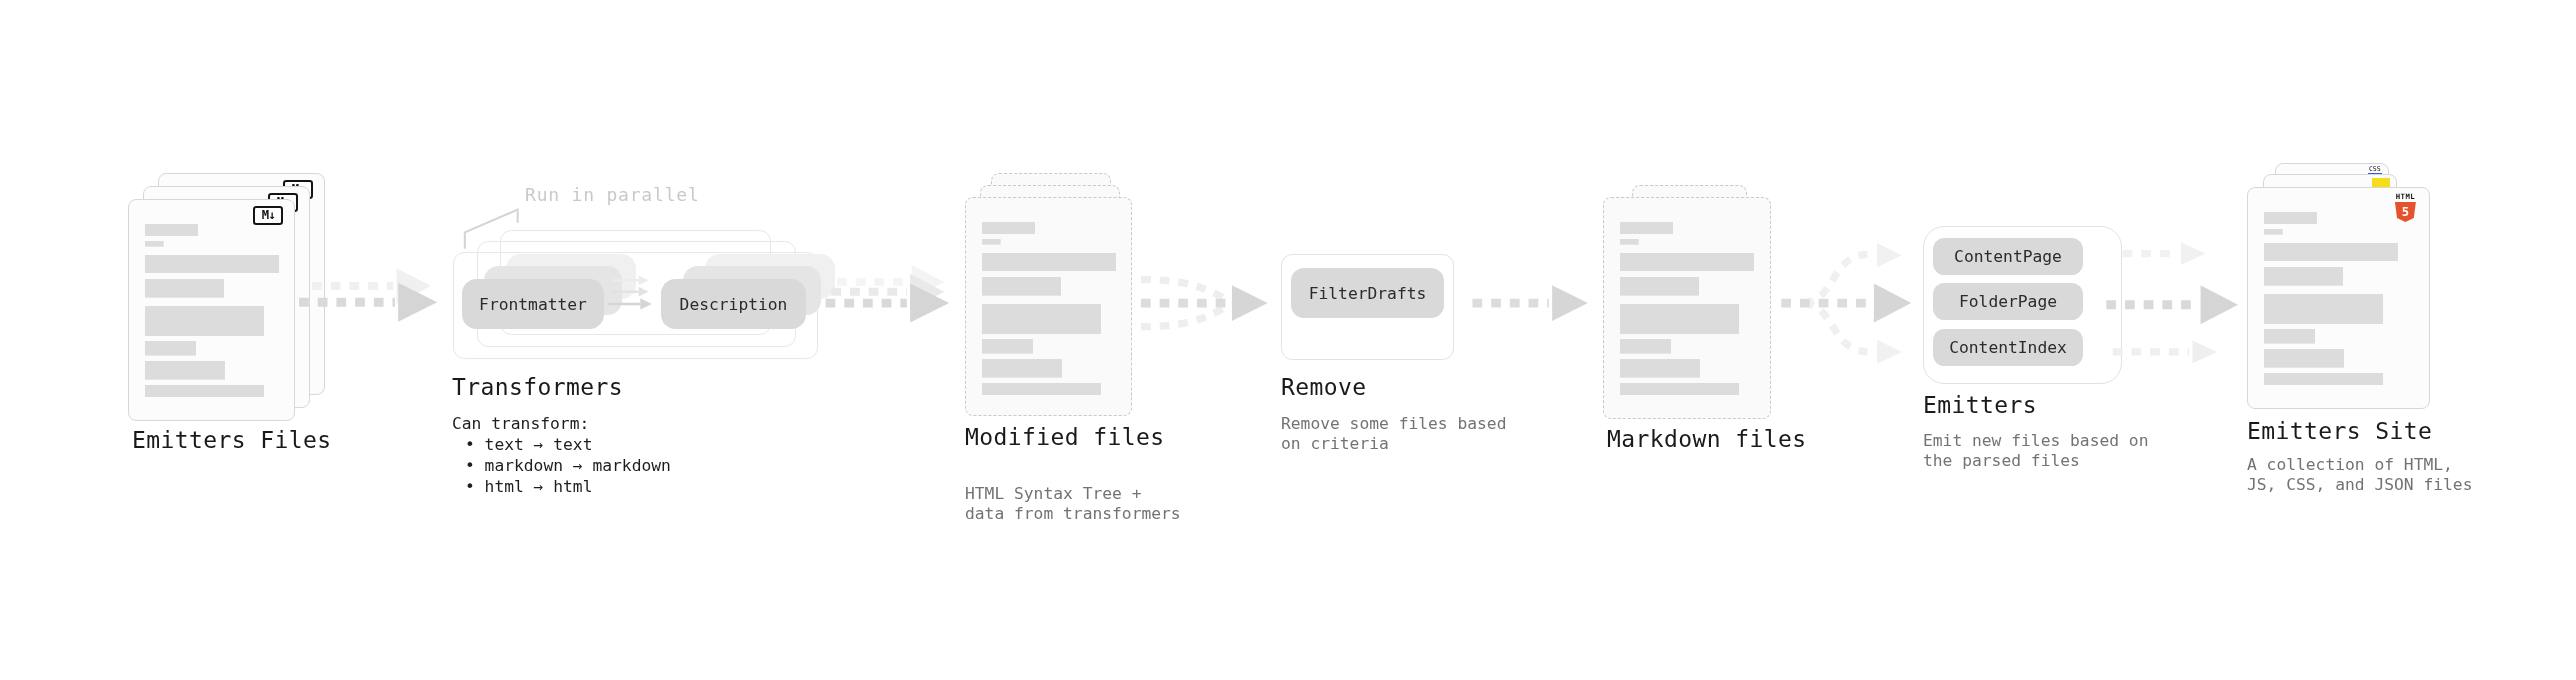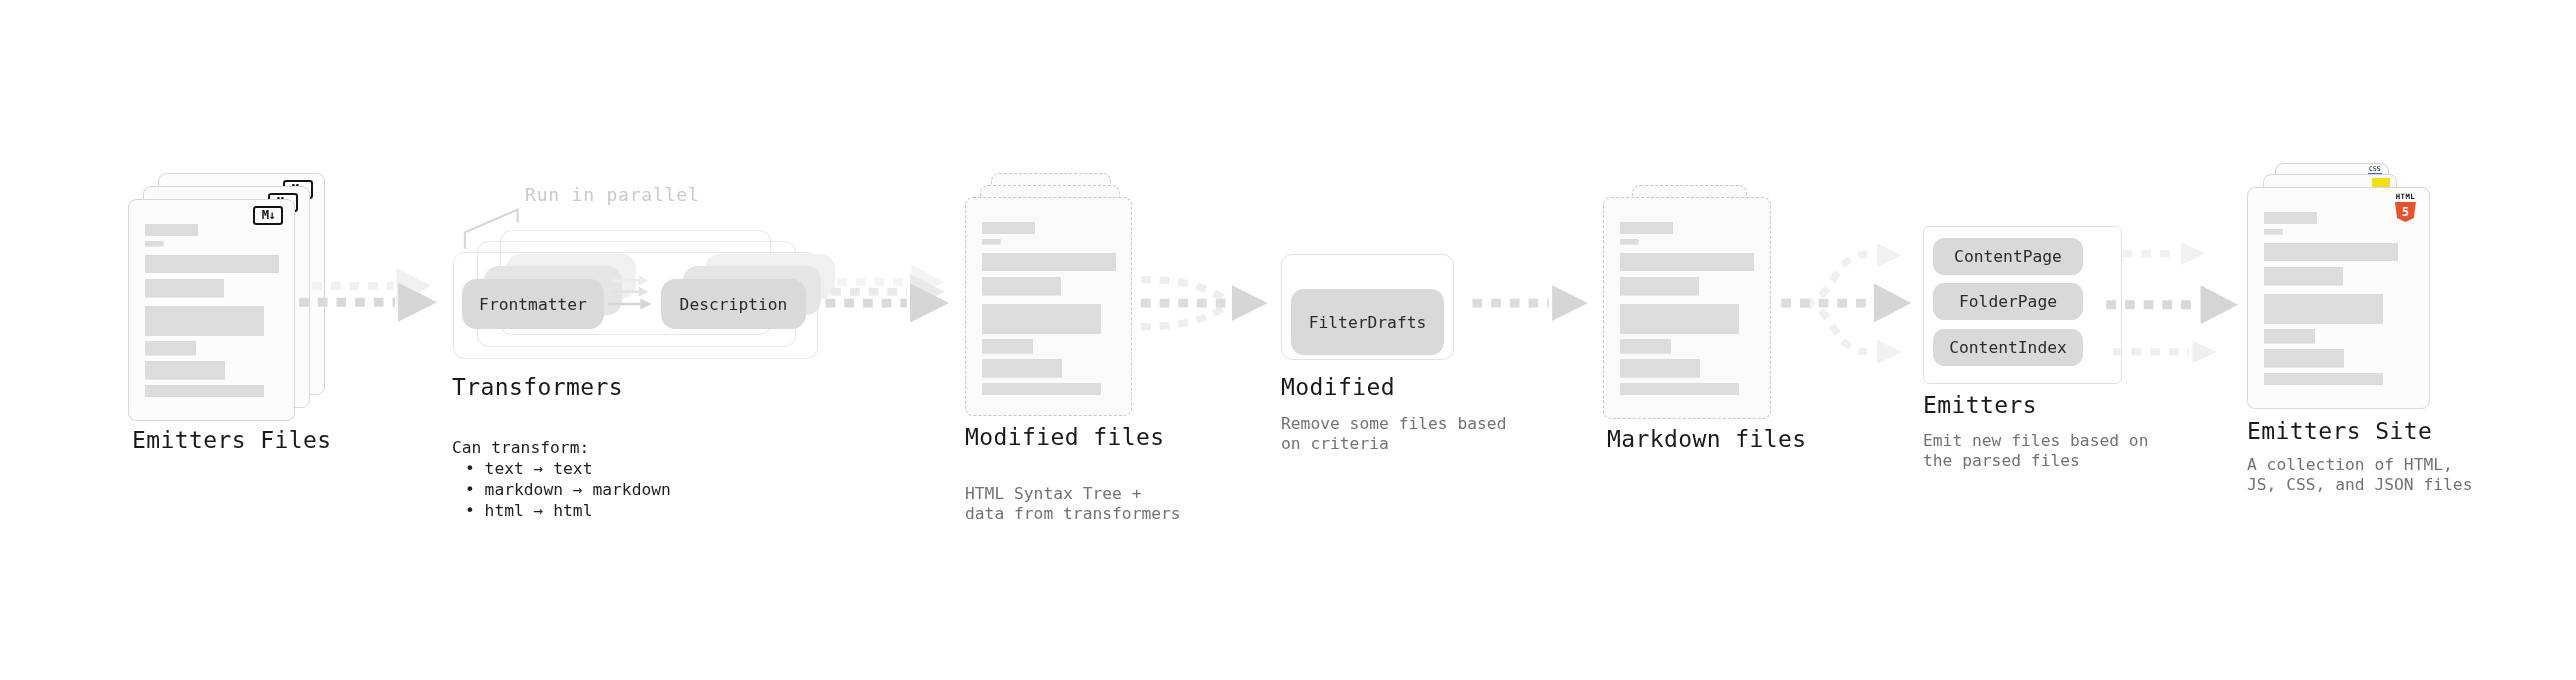--- a/index.html
+++ b/index.html
@@ -28,21 +28,21 @@
   
   .pill {
     position:absolute; display:flex; align-items:center; justify-content:center;
     background:#d9d9d9; color:#2b2b2b; font-size:16.3px; border-radius:13px; white-space:nowrap;
   }
   .pill.g1 { background:#e5e5e5; }
   .pill.g2 { background:#f0f0f0; }
   
   .section-title { position:absolute; font-size:23px; font-weight:500; color:#1a1a1a; letter-spacing:0.4px; white-space:nowrap; }
   .section-sub { position:absolute; font-size:16.3px; line-height:20.3px; color:#737373; white-space:pre-line; }
-  .desc-block { position:absolute; font-size:16.3px; line-height:21px; color:#1e1e1e;margin-top:24px; }
+  .desc-block { position:absolute; font-size:16.3px; line-height:21px; color:#1e1e1e; }
   .bullet { padding-left:13px; white-space:nowrap; }
   .bullet::before { content:"• "; }
   .annotation-label { position:absolute; font-size:18px; color:#c9c9c9; white-space:nowrap; letter-spacing:0.8px; }
   
   .badge-md {
     position:absolute; top:5.7px; right:10.6px; width:30px; height:19.5px; box-sizing:border-box;
     background:#fff; border:2.4px solid #141414; border-radius:3.3px; color:#141414;
     font-size:12.2px; font-weight:700; display:flex; align-items:center; justify-content:center; letter-spacing:-0.8px;
   }
   .css-chip { position:absolute; top:1.6px; right:6.5px; font-size:6.5px; font-weight:400; color:#111;
@@ -163,37 +163,37 @@
     <div class="doc dashed" style="left:965px;top:197px;width:167px;height:219px">
       <div class="bars"></div>
     </div>
     <div class="section-title" style="left:965px;top:424px">Modified files</div>
     <div class="section-sub" style="left:965px;top:484px">HTML Syntax Tree +
 data from transformers</div>
   </div>
 
   <div>
     <div class="outline" style="left:1281px;top:254px;width:173px;height:106px;border-color:#e2e2e2">
-      <div class="pill" style="left:9px;top:34px;width:153px;height:66px">FilterDrafts</div>
-    </div>
-    <div class="section-title" style="left:1281px;top:374px">Modified</div>
+      <div class="pill" style="left:9px;top:13px;width:153px;height:50px">FilterDrafts</div>
+    </div>
+    <div class="section-title" style="left:1281px;top:374px">Remove</div>
     <div class="section-sub" style="left:1281px;top:414px">Remove some files based
 on criteria</div>
   </div>
 
   <div>
     <div class="doc dashed" style="left:1632px;top:185px;width:115px;height:218px"></div>
     <div class="doc dashed" style="left:1603px;top:197px;width:168px;height:222px">
       <div class="bars"></div>
     </div>
     <div class="section-title" style="left:1607px;top:426px">Markdown files</div>
   </div>
 
   <div>
-    <div class="outline" style="left:1923px;top:226px;width:199px;height:158px;border-radius:6px;border-color:#e2e2e2">
+    <div class="outline" style="left:1923px;top:226px;width:199px;height:158px;border-radius:21px;border-color:#e2e2e2">
       <div class="pill" style="left:9px;top:10.6px;width:150px;height:37px;border-radius:11.4px">ContentPage</div>
       <div class="pill" style="left:9px;top:56px;width:150px;height:37px;border-radius:11.4px">FolderPage</div>
       <div class="pill" style="left:9px;top:102px;width:150px;height:37px;border-radius:11.4px">ContentIndex</div>
     </div>
     <div class="section-title" style="left:1923px;top:392px">Emitters</div>
     <div class="section-sub" style="left:1923px;top:431px">Emit new files based on
 the parsed files</div>
   </div>
 
   <div>

